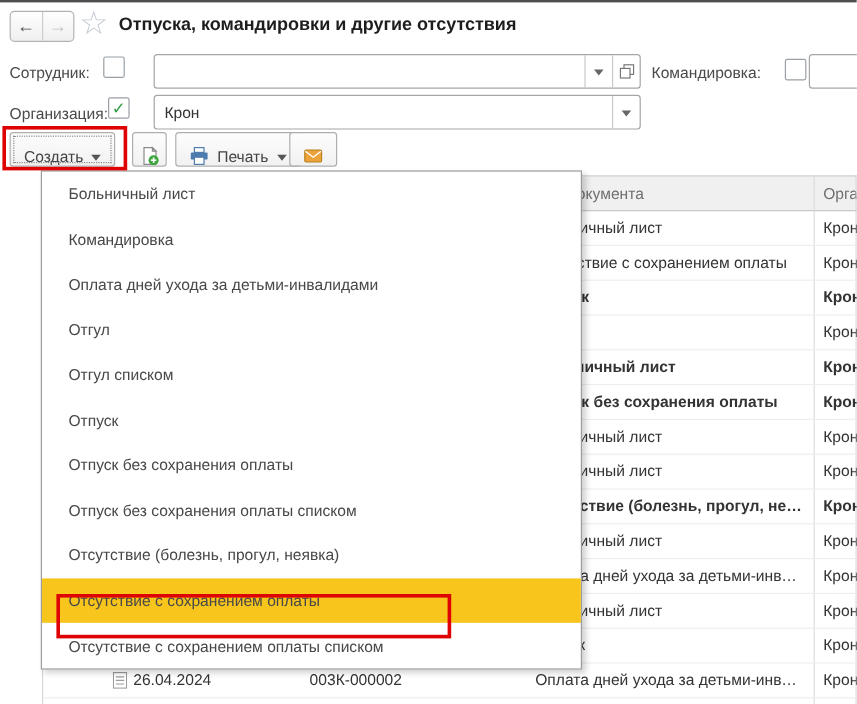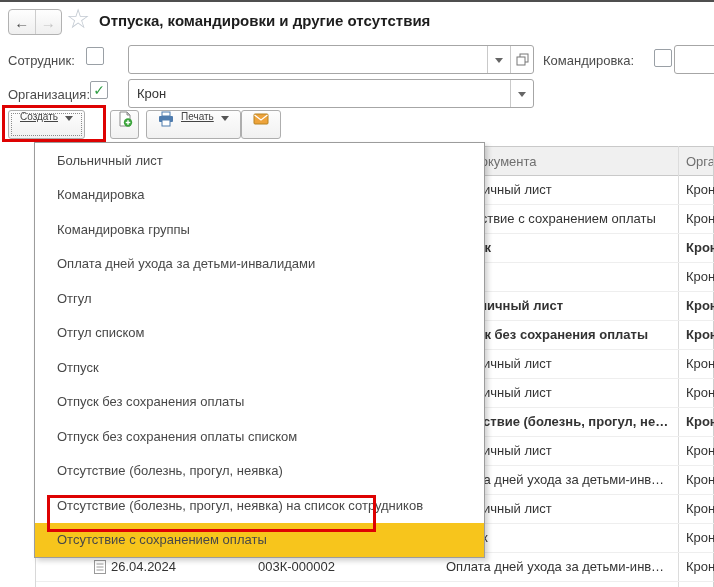--- a/index.html
+++ b/index.html
@@ -23,22 +23,22 @@
   .chk{width:16px;height:16px;border:1px solid #9aa0a6;border-radius:2px;background:#fff;
     display:flex;align-items:center;justify-content:center;cursor:pointer;box-sizing:content-box;}
   .chk .mark{font-size:14px;font-weight:bold;color:var(--accent-green,#2f9e44);line-height:14px;}
   .combo{height:29px;border:1px solid #a6a6a6;border-radius:3px;background:#fff;box-sizing:border-box;display:flex;}
   .combo .val{flex:1;display:flex;align-items:center;padding-left:8px;font-size:13px;color:#333;overflow:hidden;white-space:nowrap;}
   .combo .sect{width:22px;border-left:1px solid #c9c9c9;display:flex;align-items:center;justify-content:center;cursor:pointer;}
   .tri{width:0;height:0;border:4px solid transparent;border-top:5px solid #666;margin-top:5px;}
   .btn-tri{width:0;height:0;border:4px solid transparent;border-top:5px solid #555;margin-top:5px;}
   
   .tbtn{height:29px;border:1px solid #aeaeae;border-radius:3px;background:linear-gradient(#fdfdfd,#f1f1f1);
-    display:inline-flex;align-items:flex-start;justify-content:center;font-size:10px;color:#444;cursor:pointer;
-    box-sizing:border-box;padding:0 11px;gap:7px;white-space:nowrap;text-decoration:underline;}
+    display:inline-flex;align-items:flex-end;justify-content:center;font-size:13px;color:#444;cursor:pointer;
+    box-sizing:border-box;padding:0 11px;gap:7px;white-space:nowrap;}
   .tbtn.focused{outline:1px dotted #8b8b8b;outline-offset:-4px;}
   
   .table{left:35px;top:146px;width:679px;height:441px;overflow:hidden;border-left:1px solid #d8d8d8;box-sizing:border-box;}
   .thead{position:absolute;left:0;top:0;width:100%;height:30px;background:#f0f0f0;
     border-top:1px solid #c9c9c9;border-bottom:1px solid #c9c9c9;box-sizing:border-box;}
   .thead .hcell{position:absolute;top:7px;font-size:13px;color:#6f6f6f;white-space:nowrap;cursor:pointer;}
   .h-type{left:410px;}
   .h-org{left:650px;}
   .col-line{position:absolute;top:0;bottom:0;width:1px;background:#dcdcdc;}
   .rows{position:absolute;left:0;top:30px;width:100%;}
@@ -252,45 +252,42 @@
 </div>
 
 <div class="abs menu">
     <div class="mi">
     <span class="mi-label">Больничный лист</span>
   </div>
     <div class="mi">
     <span class="mi-label">Командировка</span>
   </div>
     <div class="mi">
-    <span class="mi-label">Командировка группы</span>
-  </div>
-    <div class="mi">
     <span class="mi-label">Оплата дней ухода за детьми-инвалидами</span>
   </div>
     <div class="mi">
     <span class="mi-label">Отгул</span>
   </div>
     <div class="mi">
     <span class="mi-label">Отгул списком</span>
   </div>
     <div class="mi">
     <span class="mi-label">Отпуск</span>
   </div>
     <div class="mi">
     <span class="mi-label">Отпуск без сохранения оплаты</span>
   </div>
     <div class="mi">
     <span class="mi-label">Отпуск без сохранения оплаты списком</span>
   </div>
     <div class="mi">
     <span class="mi-label">Отсутствие (болезнь, прогул, неявка)</span>
-  </div>
-    <div class="mi">
-    <span class="mi-label">Отсутствие (болезнь, прогул, неявка) на список сотрудников</span>
   </div>
     <div class="mi hl">
     <span class="mi-label">Отсутствие с сохранением оплаты</span>
   </div>
+    <div class="mi">
+    <span class="mi-label">Отсутствие с сохранением оплаты списком</span>
+  </div>
   </div>
 
 <div class="abs ann ann1"></div>
 <div class="abs ann ann2"></div>
 
 </body></html>

